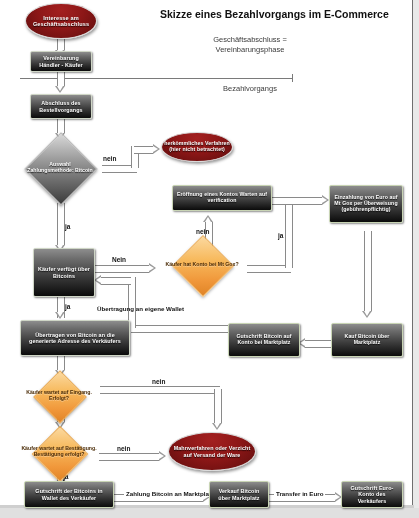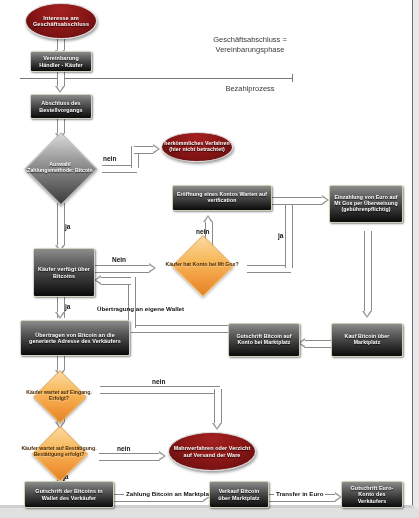--- a/index.html
+++ b/index.html
@@ -85,28 +85,29 @@
 </style>
 </head>
 <body>
 
 <div id="page">
   <div id="paper"></div>
   <div id="edge-right"></div>
   <div id="edge-bottom2"></div>
   <div id="edge-bottom"></div>
 
+  <div class="title" style="left:160px;top:8px;font-size:10.5px;">Skizze eines Bezahlvorgangs im E-Commerce</div>
 
   <div class="phase" style="left:180px;top:35px;width:140px;font-size:7.5px;">Geschäftsabschluss  =</div>
   <div class="phase" style="left:180px;top:45px;width:140px;font-size:7.5px;">Vereinbarungsphase</div>
 
   <div class="hline" style="left:20px;top:78px;width:273px;"></div>
   <div class="vtick" style="left:292px;top:74px;height:8px;"></div>
 
-  <div class="phase" style="left:180px;top:84px;width:140px;font-size:7.5px;">Bezahlprozess</div>
+  <div class="phase" style="left:180px;top:84px;width:140px;font-size:7.5px;">Bezahlvorgangs</div>
 
   <div class="conn-v" style="left:57px;top:39px;width:6px;height:11px;"></div>
   <div class="arr-d" style="left:55px;top:50px;">
       <i></i>
     </div>
 
   <div class="conn-v" style="left:57px;top:71px;width:6px;height:15px;"></div>
   <div class="arr-d" style="left:55px;top:86px;">
       <i></i>
     </div>

